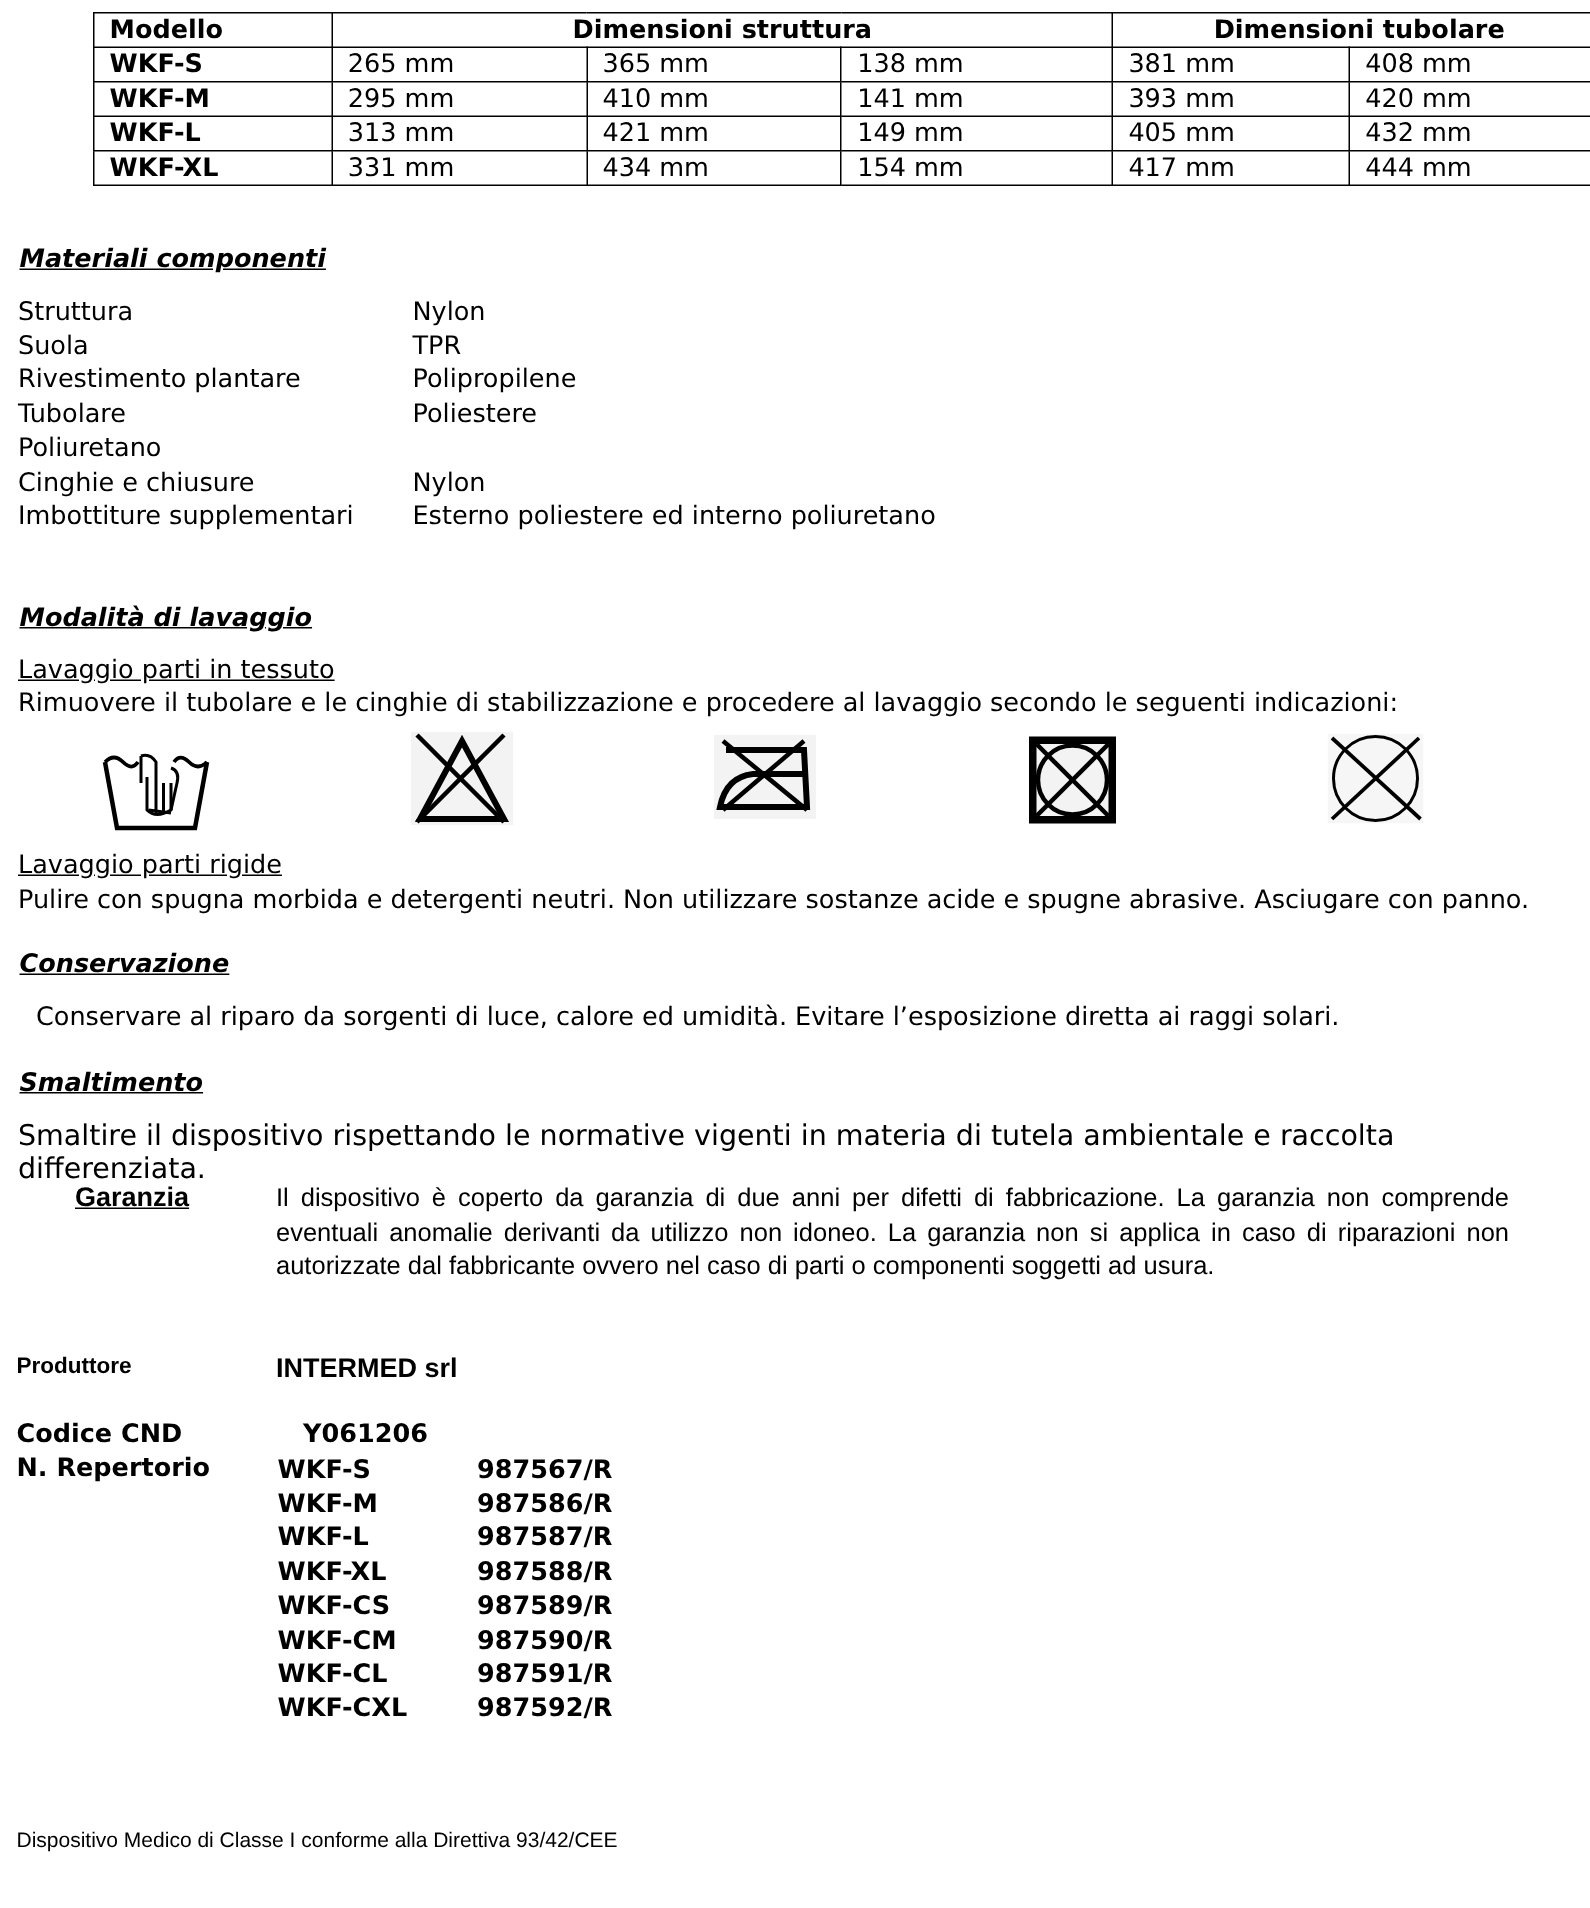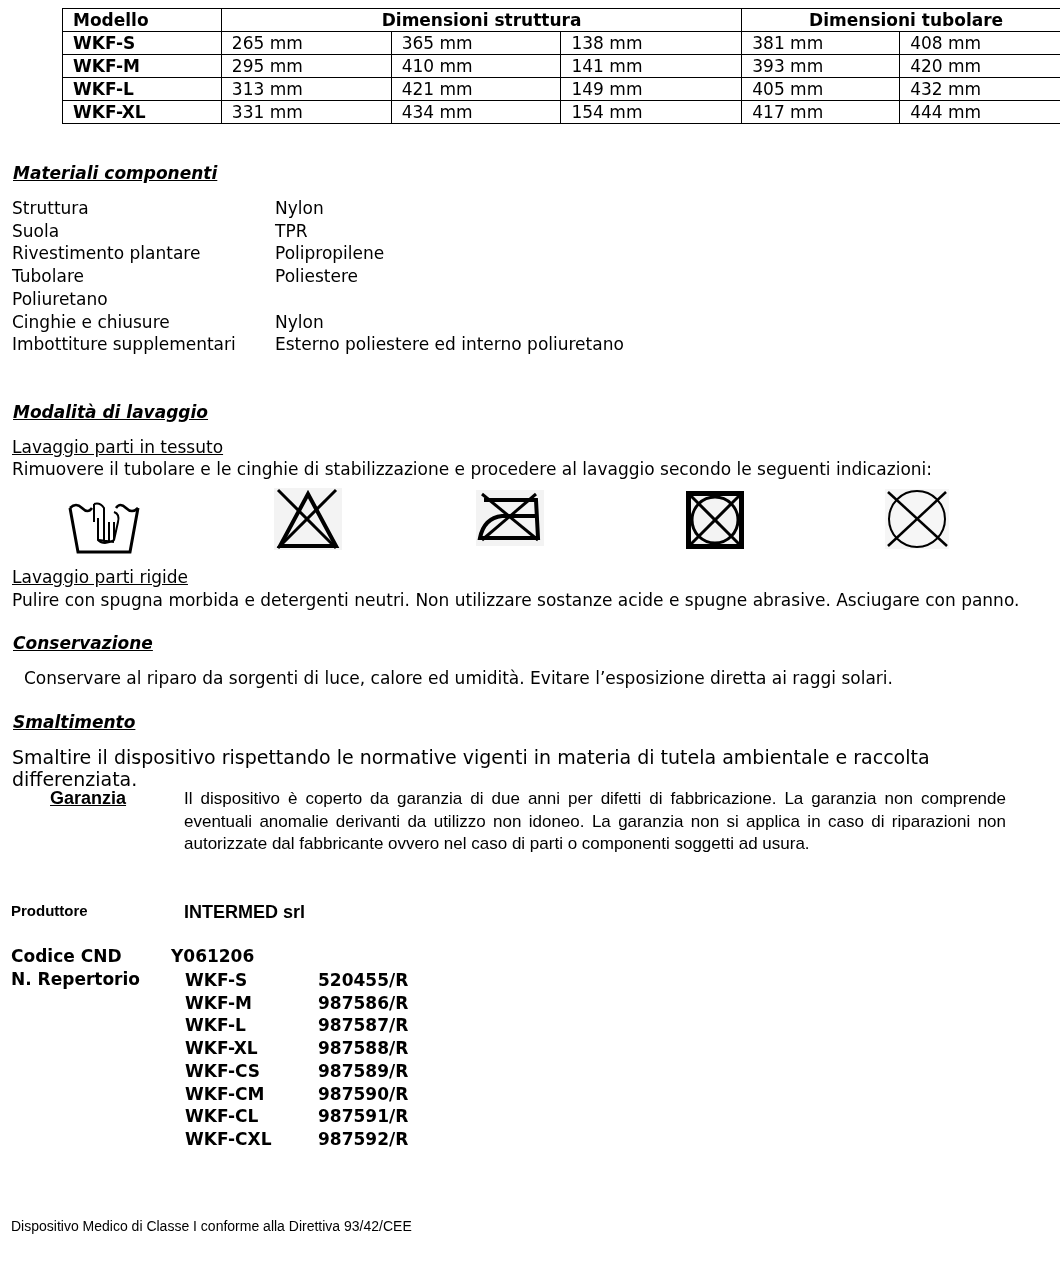--- a/index.html
+++ b/index.html
@@ -155,27 +155,27 @@
 <div class="abs h2" style="left:13px;top:712px;">Smaltimento</div>
 <div class="abs" style="left:12px;top:746px;font-size:19px;">Smaltire il dispositivo rispettando le normative vigenti in materia di tutela ambientale e raccolta differenziata.</div>
 
 <div class="abs" style="left:11px;top:788px;font-family:'Liberation Sans',sans-serif;font-weight:bold;text-decoration:underline;font-size:18px;margin-left:39px;">Garanzia</div>
 <div class="abs warr" style="left:184px;top:788px;">Il dispositivo è coperto da garanzia di due anni per difetti di fabbricazione. La garanzia non comprende eventuali anomalie derivanti da utilizzo non idoneo. La garanzia non si applica in caso di riparazioni non autorizzate dal fabbricante ovvero nel caso di parti o componenti soggetti ad usura.</div>
 
 <div class="abs" style="left:11px;top:902px;font-family:'Liberation Sans',sans-serif;font-weight:bold;font-size:15px;">Produttore</div>
 <div class="abs" style="left:184px;top:902px;font-family:'Liberation Sans',sans-serif;font-weight:bold;font-size:18px;">INTERMED srl</div>
 
 <div class="abs bold" style="left:11px;top:946px;">Codice CND</div>
-<div class="abs bold" style="left:171px;top:946px;">Y061206</div>
+<div class="abs bold" style="left:202px;top:946px;">Y061206</div>
 
 <div class="abs bold" style="left:11px;top:969px;">N. Repertorio</div>
 <div class="abs" style="left:185px;top:969px;">
   <div class="rep-row">
       <span class="m">WKF-S</span>
-      <span>520455/R</span>
+      <span>987567/R</span>
     </div>
   <div class="rep-row">
       <span class="m">WKF-M</span>
       <span>987586/R</span>
     </div>
   <div class="rep-row">
       <span class="m">WKF-L</span>
       <span>987587/R</span>
     </div>
   <div class="rep-row">

